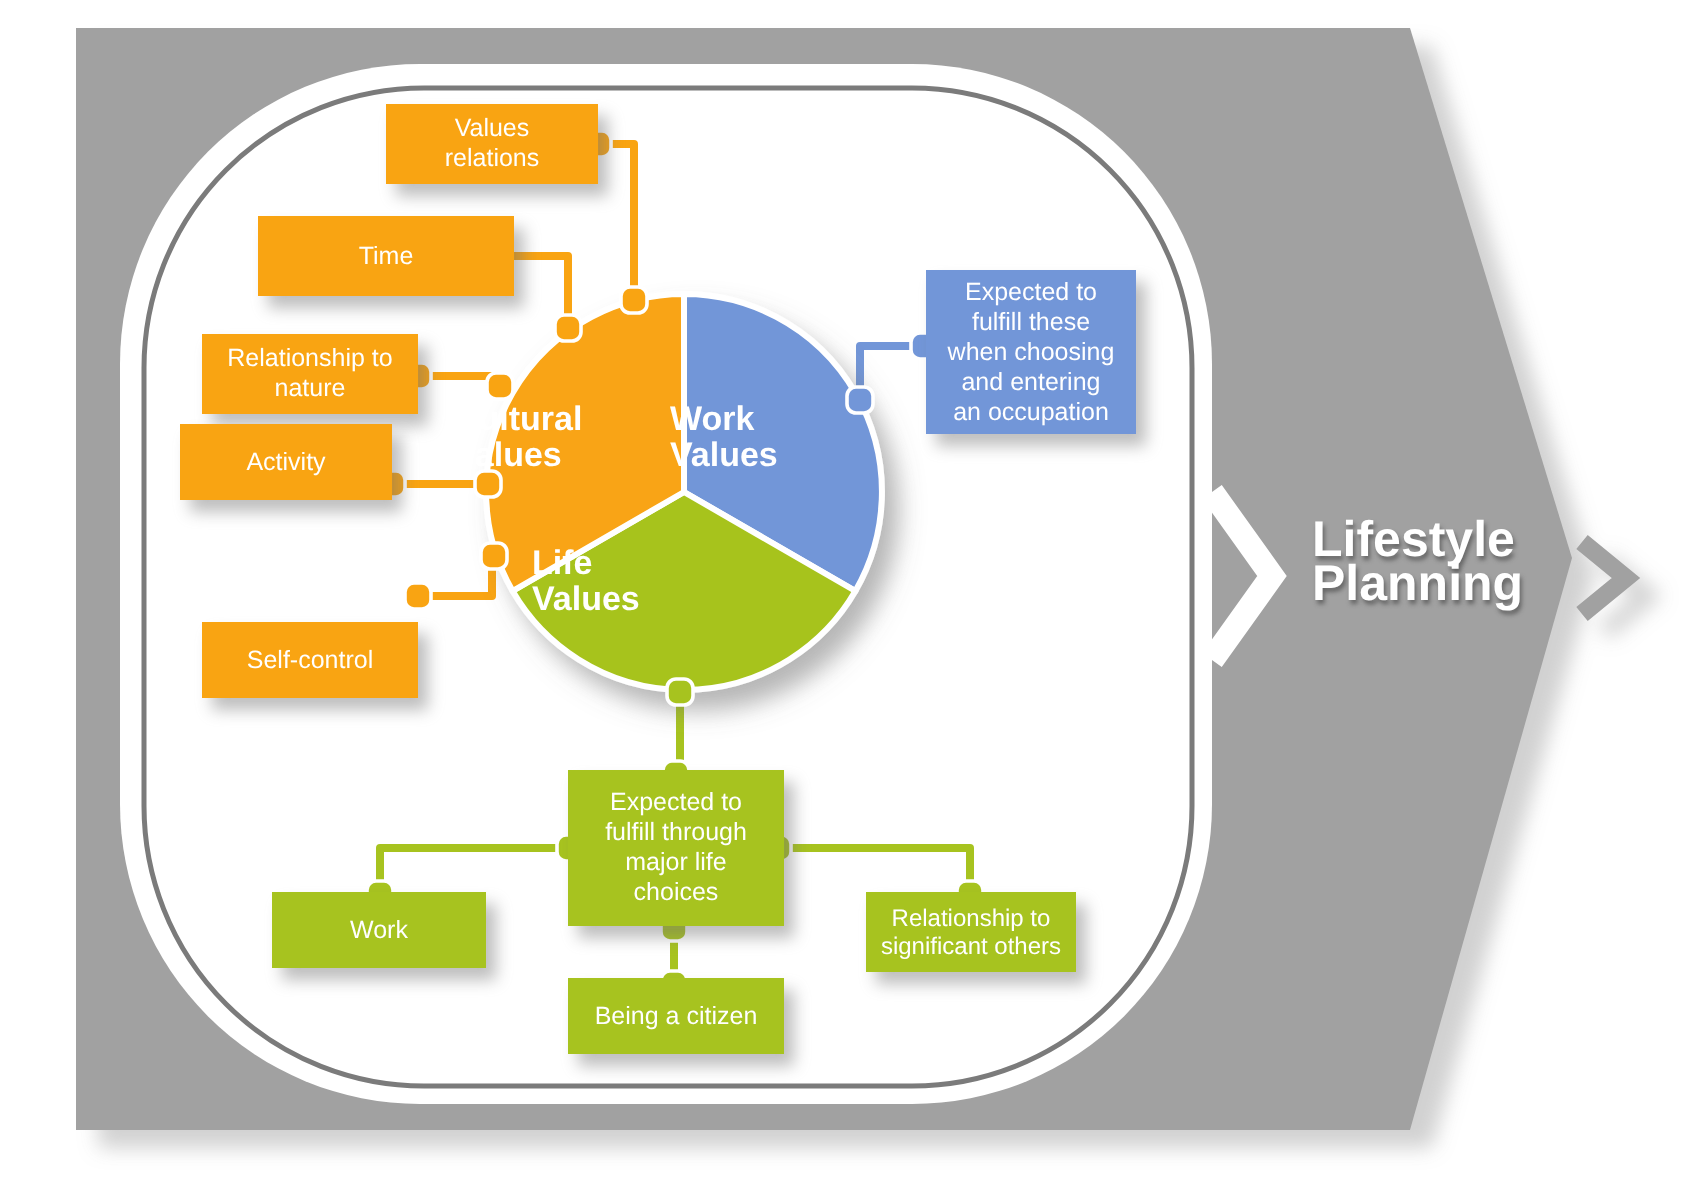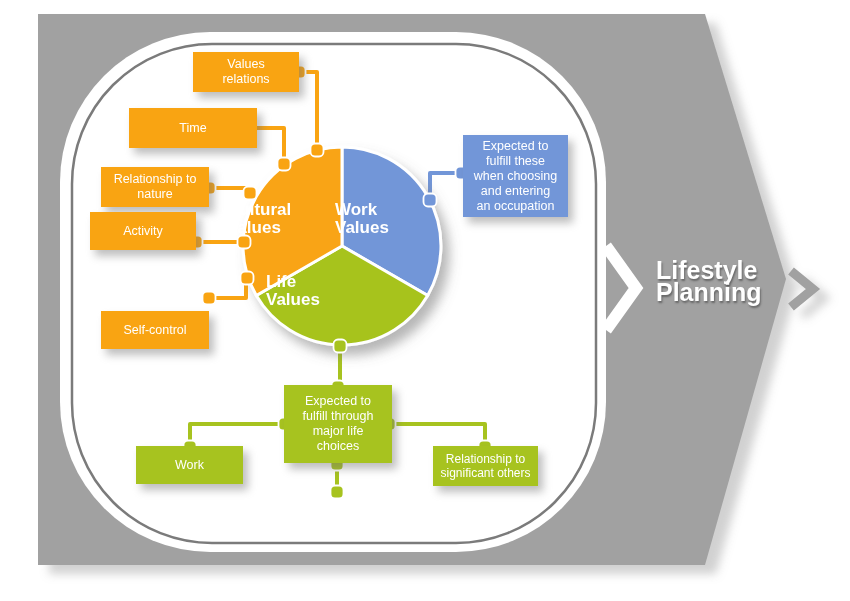--- a/index.html
+++ b/index.html
@@ -112,20 +112,21 @@
 fulfill these
 when choosing
 and entering
 an occupation</div>
 
   <div class="callout green" style="left:284px;top:385px;width:108px;height:78px;">Expected to
 fulfill through
 major life
 choices</div>
   <div class="callout green" style="left:136px;top:446px;width:107px;height:38px;">Work</div>
+  <div class="callout green" style="left:284px;top:489px;width:108px;height:38px;">Being a citizen</div>
   <div class="callout green" style="left:433px;top:446px;width:105px;height:40px;font-size:12px;">Relationship to
 significant others</div>
 
   <div class="pie-label" style="left:227px;top:201px;">Cultural
 Values</div>
   <div class="pie-label" style="left:335px;top:201px;">Work
 Values</div>
   <div class="pie-label" style="left:266px;top:273px;">Life
 Values</div>
 

